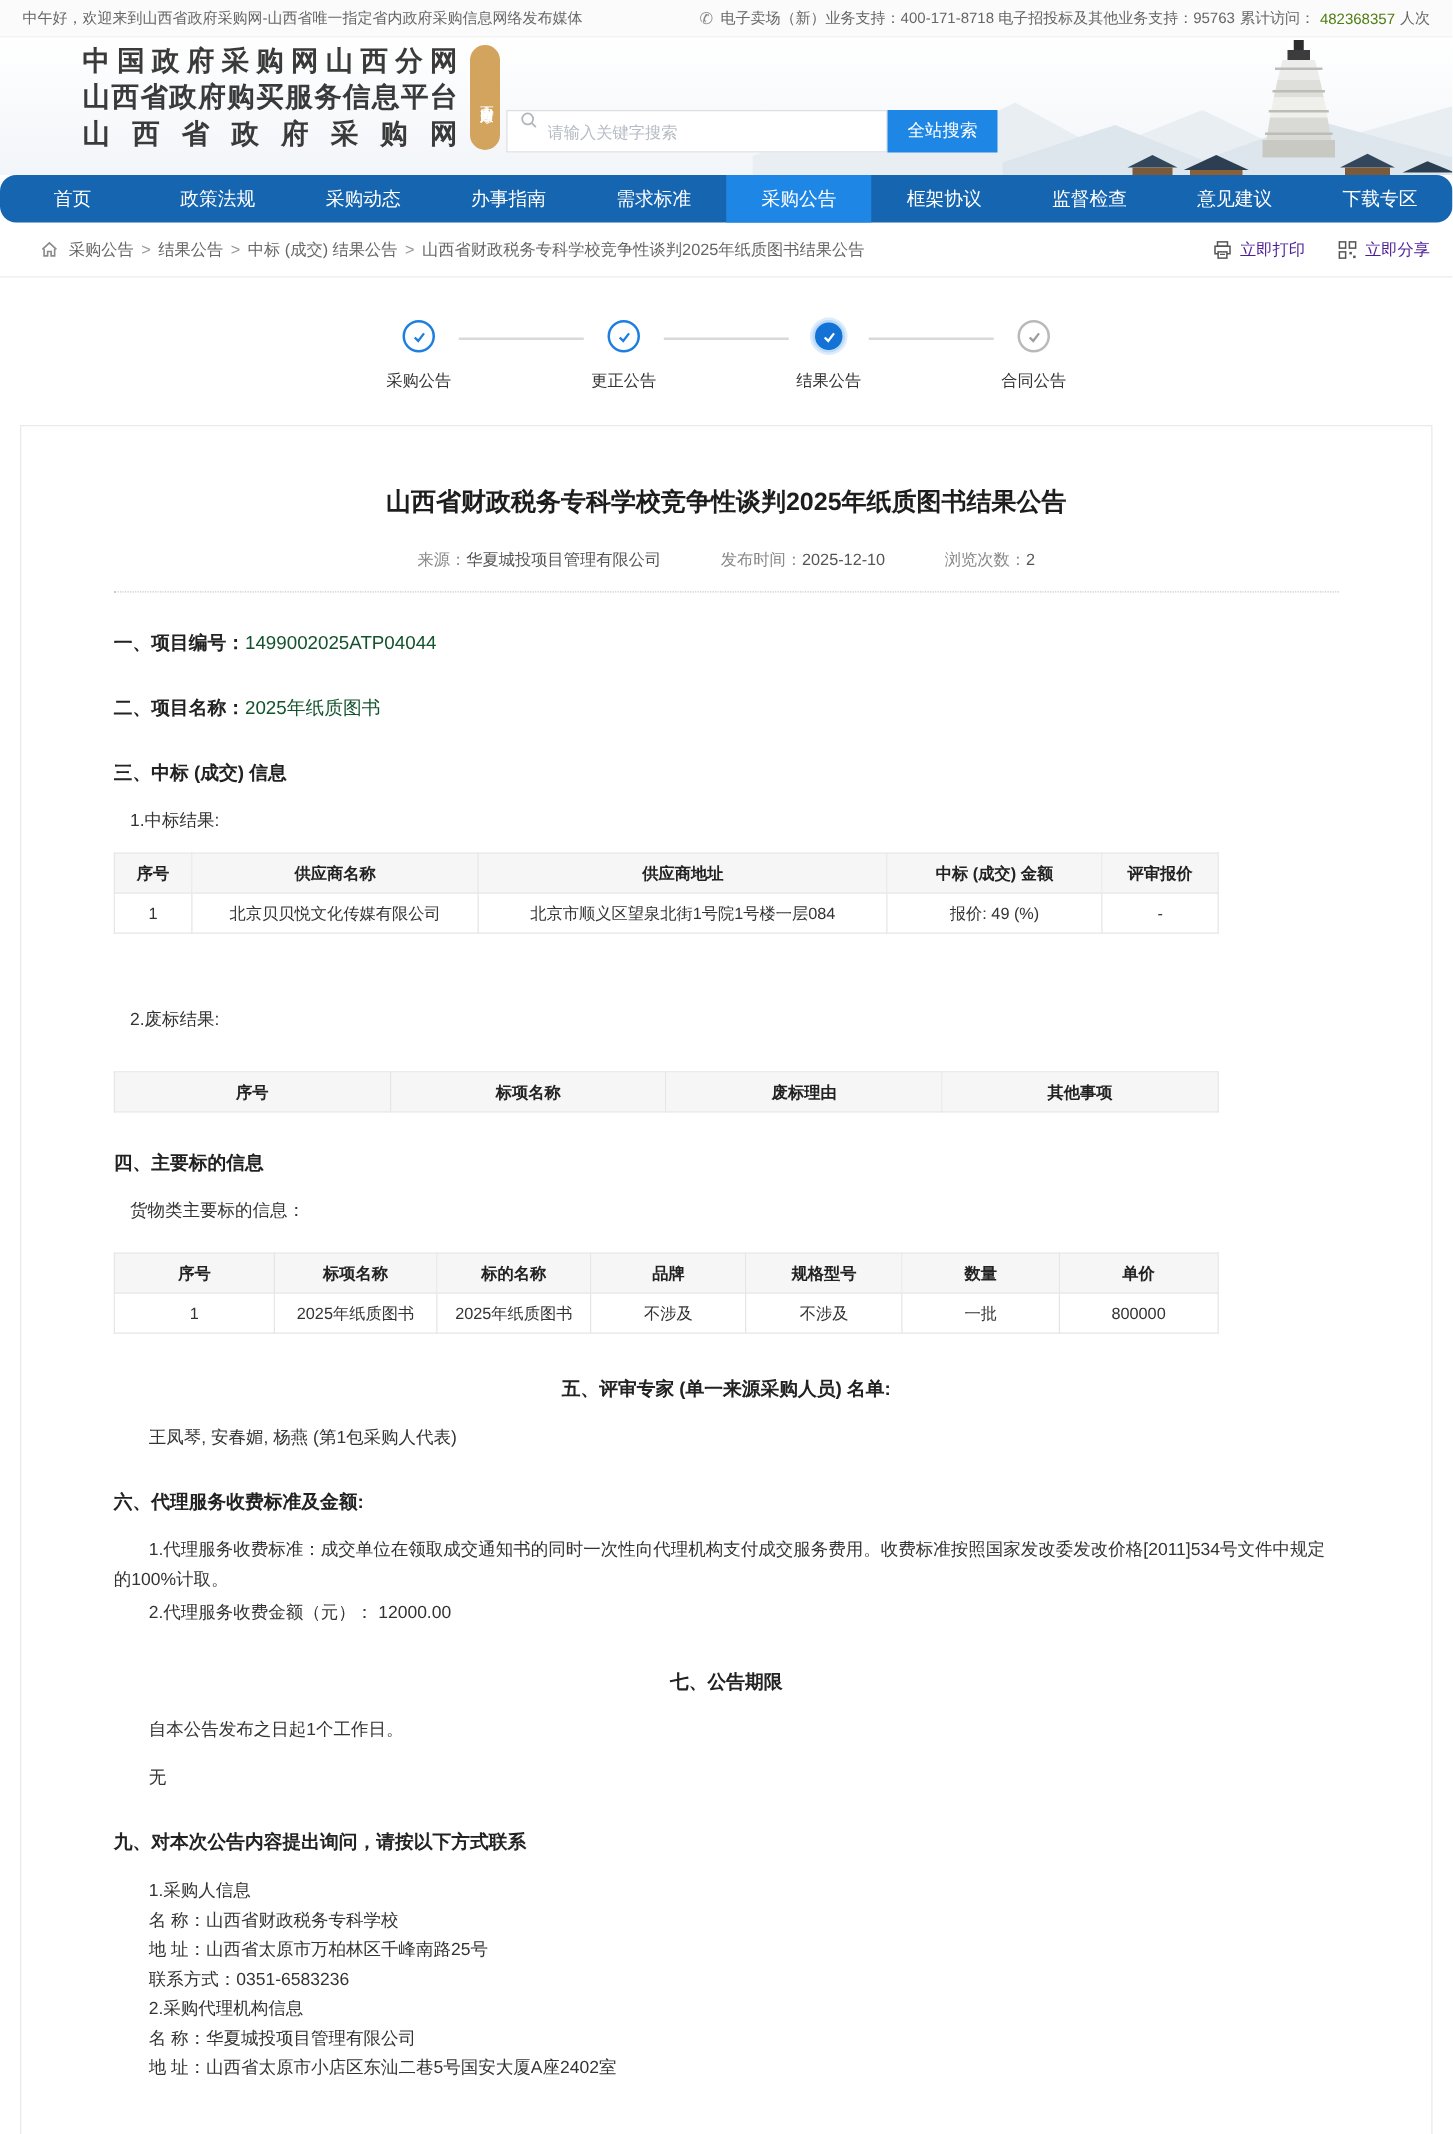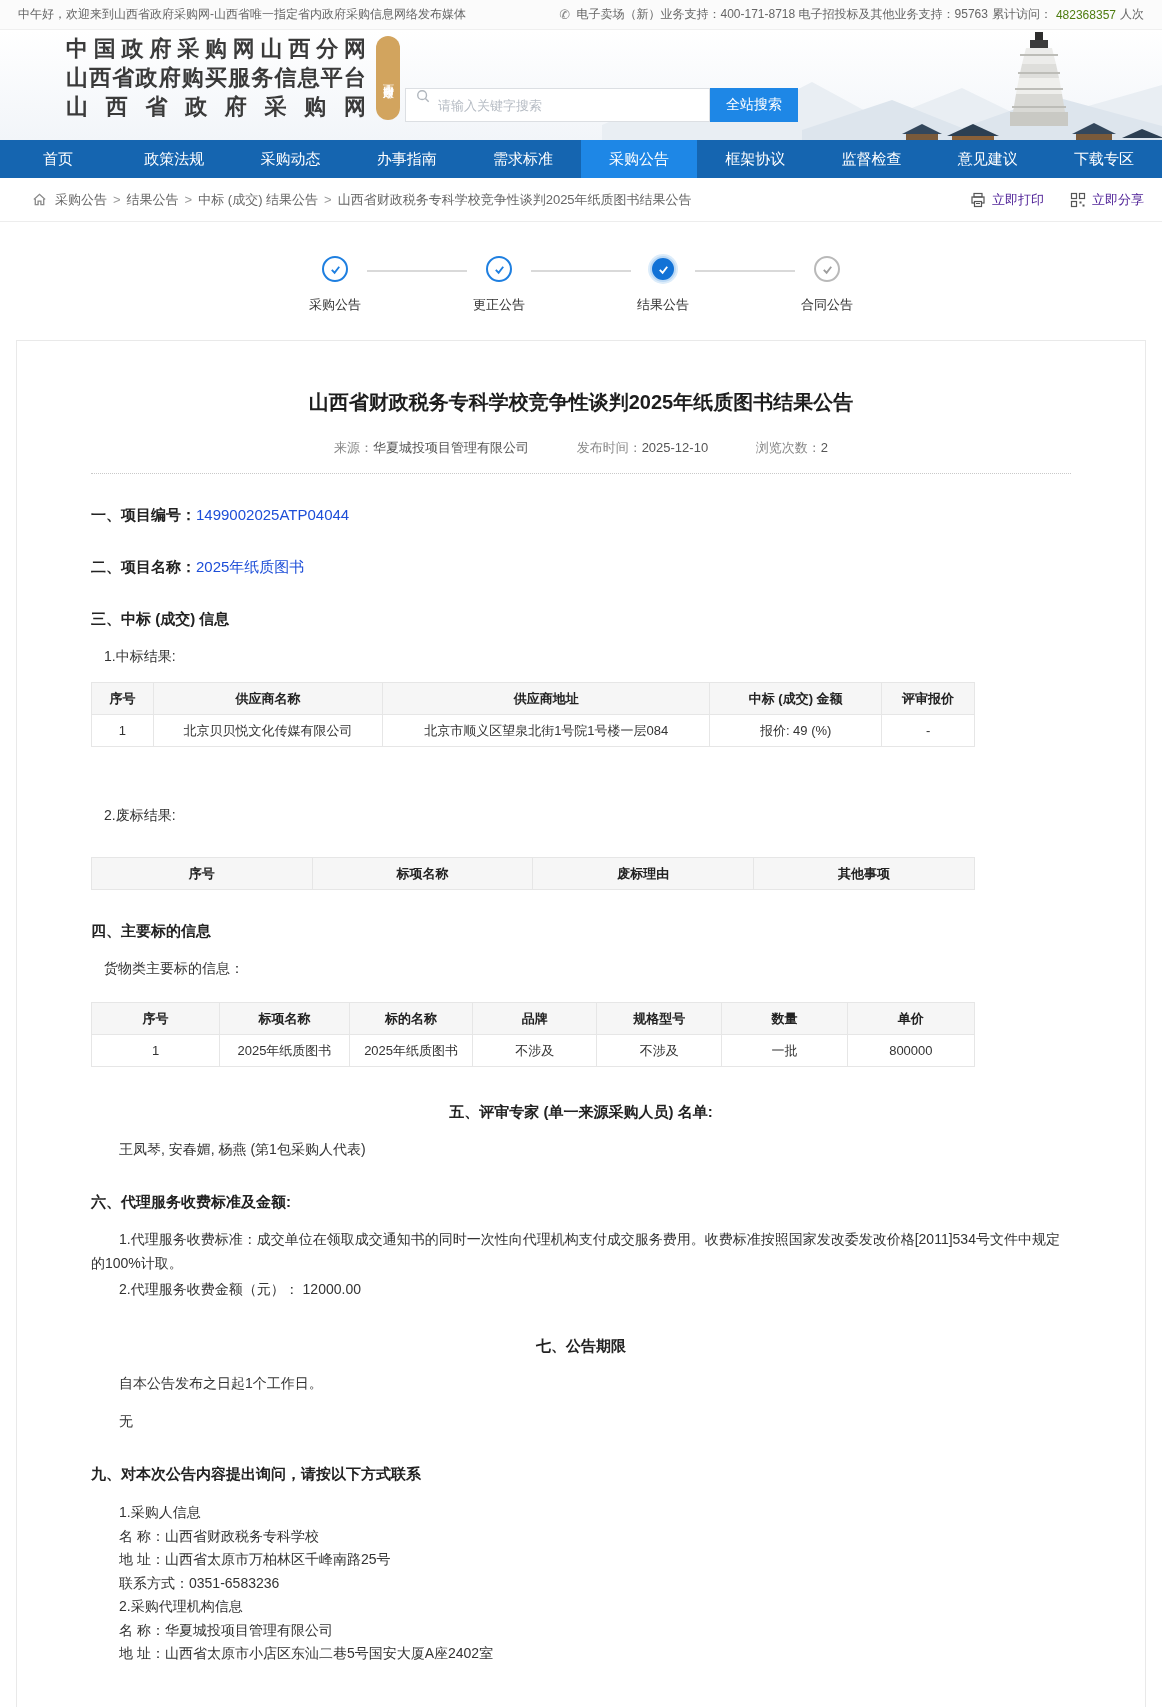--- a/index.html
+++ b/index.html
@@ -29,21 +29,21 @@
   .search-area { position:absolute; left:405px; top:58px; display:flex; }
   .search-box { width:305px; height:34px; background:#fff; border:1px solid #dcdfe3;
     display:flex; padding:0 10px; }
   .search-box input { border:none; outline:none; flex:1; font-size:13px; color:#333;
     font-family:inherit; background:transparent; }
   .search-box input::placeholder { color:#b6bcc4; }
   .mag { width:14px; height:14px; margin-right:8px; flex:0 0 auto; }
   .search-btn { width:88px; height:34px; background:#1e87e6; color:#fff; border:none;
     font-size:14px; cursor:pointer; font-family:inherit; }
   
-  .nav { height:38px; background:#1565b0; display:flex; }
+  .nav { height:38px; background:#1565b0; display:flex;border-radius:13px; }
   .nav-item { flex:1; color:#fff; font-size:15px; display:flex; align-items:center;
     justify-content:center; cursor:pointer; }
   .nav-item.active { background:#1e87e6; }
   
   .crumbbar { height:44px; border-bottom:1px solid #ededed; display:flex;
     align-items:center; justify-content:space-between; padding:0 18px 0 32px; }
   .crumbs { display:flex; align-items:center; gap:6px; font-size:13px; color:#666; }
   .crumbs .sep { color:#999; }
   .crumb { cursor:pointer; }
   .home-ic { width:15px; height:15px; margin-right:2px; }
@@ -64,21 +64,21 @@
   .step .lbl { margin-top:14px; font-size:13px; color:#333; white-space:nowrap; }
   .connector { width:100px; height:2px; background:#d9d9d9; margin-top:14px; }
   
   .card { margin:26px 16px 0; border:1px solid #e9e9e9; background:#fff; padding:46px 74px 130px; }
   .a-title { text-align:center; font-size:20px; font-weight:bold; color:#1d1d1d; line-height:30px; }
   .a-meta { margin-top:22px; text-align:center; font-size:13px; color:#555; }
   .a-meta .lab { color:#888; }
   .a-meta .item { margin:0 22px; }
   .dotted { border:none; border-top:1px dotted #c9c9c9; margin-top:16px; }
   .sec-h { font-size:15px; font-weight:bold; color:#222; margin-top:30px; line-height:22px; }
-  .sec-h .val { font-weight:normal; color:#1d4ed8; }
+  .sec-h .val { font-weight:normal; color:#14532d; }
   .para { font-size:14px; color:#333; margin-top:14px; line-height:24px; }
   .indent-sm { padding-left:13px; }
   .indent { padding-left:28px; }
   .ti2 { text-indent:2em; }
   .gap-lg { margin-top:56px; }
   .gap-md { margin-top:34px;text-align:center; }
   table { border-collapse:collapse; width:90.2%; margin-top:14px; table-layout:fixed; }
   th,td { border:1px solid #e6e6e6; font-size:13px; text-align:center; padding:6px 4px;
     height:32px; color:#333; overflow:hidden; }
   th { background:#f6f6f6; font-weight:bold; color:#222; }

